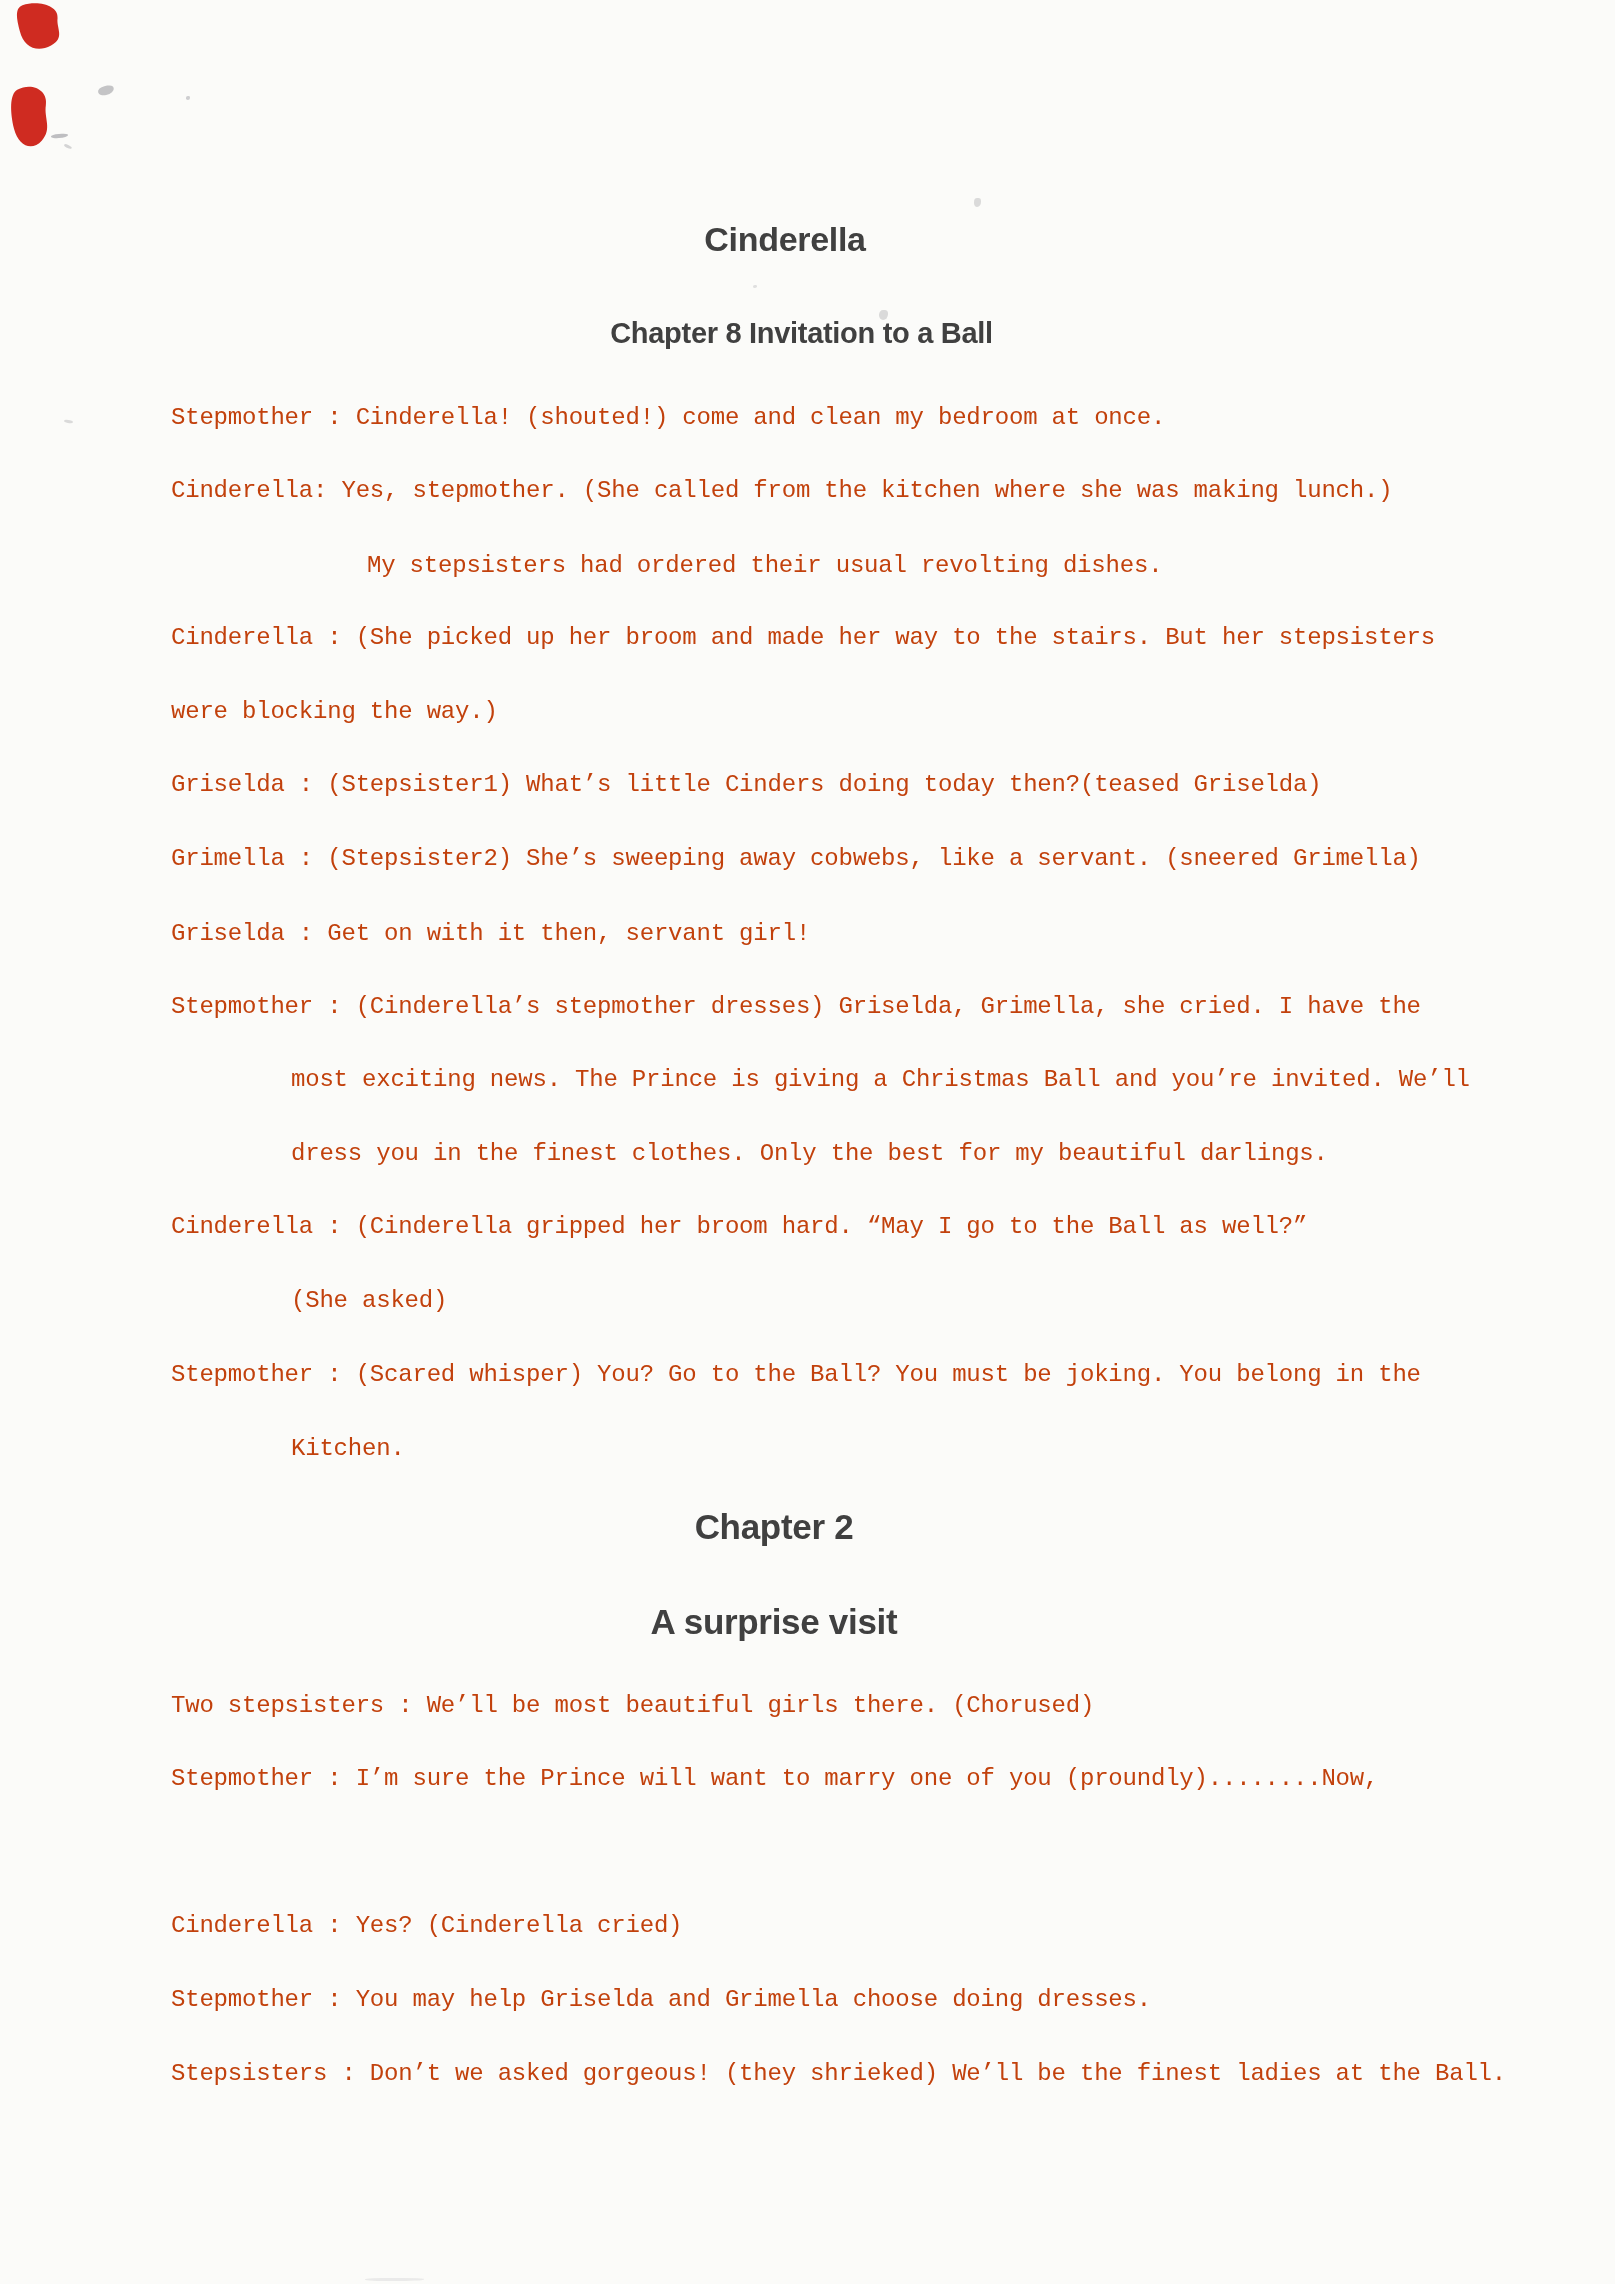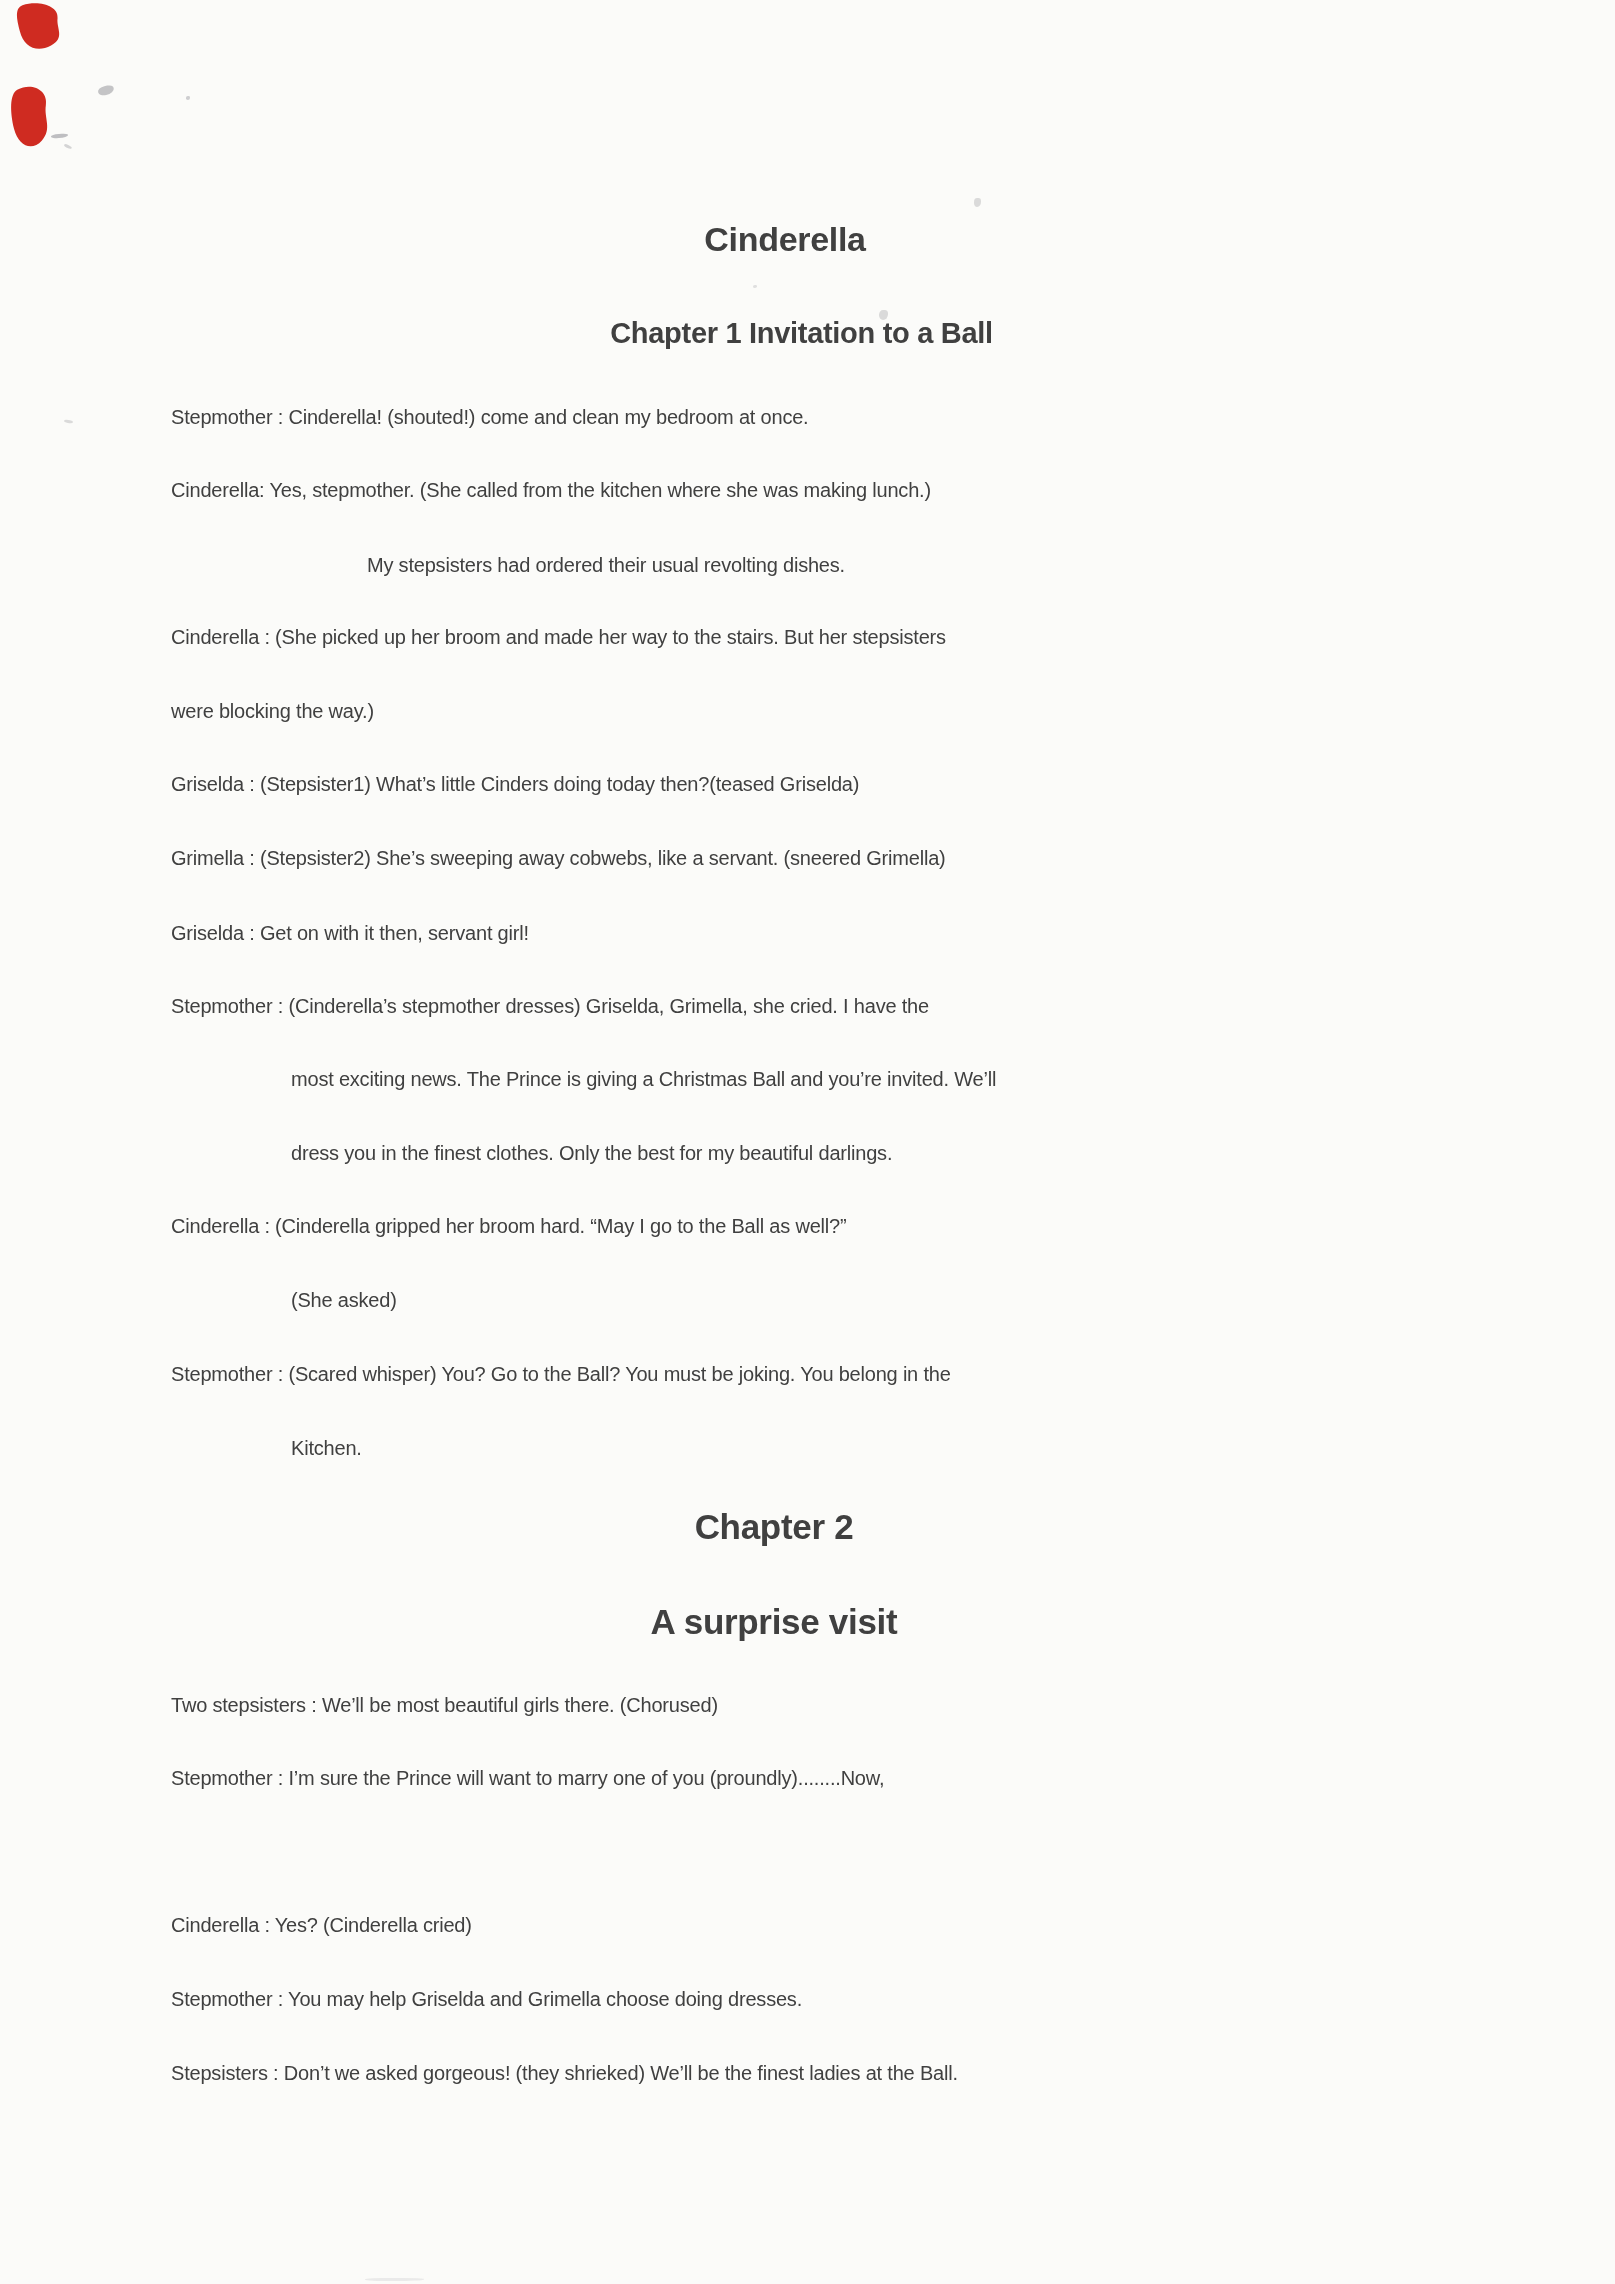--- a/index.html
+++ b/index.html
@@ -15,23 +15,24 @@
   .heading {
     position: absolute; left: 0; width: 1616px;
     text-align: center; font-weight: bold; color: #404040;
     letter-spacing: -0.3px; white-space: nowrap;
   }
   .title-h     { font-size: 34px; padding-right: 46px; box-sizing: border-box; }
   .chapter1-h  { font-size: 29px; padding-right: 13px; box-sizing: border-box; }
   .chapter2-h  { font-size: 35px; padding-right: 68px; box-sizing: border-box; }
   .line {
     position: absolute; left: 171px;
-    font-size: 20px; line-height: 31px;
+    font-size: 24px; line-height: 31px;
     letter-spacing: -0.2px; white-space: nowrap;
-    color: #404040;
+    color: #c2410c;
+    font-family: Liberation Mono, monospace;
   }
   .ind1 { left: 267px; margin-left: 24px; }
   .ind2 { left: 367px; text-align: center; }
   .speck {
     position: absolute; background: #8d8d93;
     border-radius: 50% 40% 60% 50%;
   }
   .red-marks { position: absolute; left: 3.9px; top: 0; }
 </style>
 </head>
@@ -48,21 +49,21 @@
   <div class="speck" style="left:51px;top:134px;width:17px;height:3.9px;opacity:.55;transform:rotate(-4deg)"></div>
   <div class="speck" style="left:64px;top:145px;width:7.8px;height:2.6px;opacity:.35;transform:rotate(25deg)"></div>
   <div class="speck" style="left:186px;top:96px;width:3.9px;height:3.9px;opacity:.4"></div>
   <div class="speck" style="left:64px;top:420px;width:9px;height:3.3px;opacity:.3;transform:rotate(10deg)"></div>
   <div class="speck" style="left:974px;top:198px;width:6.5px;height:8.5px;opacity:.3"></div>
   <div class="speck" style="left:879px;top:310px;width:8.5px;height:9.8px;opacity:.3"></div>
   <div class="speck" style="left:753px;top:285px;width:3.9px;height:3.3px;opacity:.25"></div>
   <div class="speck" style="left:365px;top:2278px;width:59px;height:2.6px;opacity:.15"></div>
 
   <div class="heading title-h" style="top:220px">Cinderella</div>
-  <div class="heading chapter1-h" style="top:317px">Chapter 1 Invitation to a Ball</div>
+  <div class="heading chapter1-h" style="top:317px">Chapter 8 Invitation to a Ball</div>
 
   <div class="line" style="top:402px">Stepmother : Cinderella! (shouted!) come and clean my bedroom at once.</div>
   <div class="line" style="top:475px">Cinderella: Yes, stepmother. (She called from the kitchen where she was making lunch.)</div>
   <div class="line ind2" style="top:550px">My stepsisters had ordered their usual revolting dishes.</div>
   <div class="line" style="top:622px">Cinderella : (She picked up her broom and made her way to the stairs. But her stepsisters</div>
   <div class="line" style="top:696px">were blocking the way.)</div>
   <div class="line" style="top:769px">Griselda : (Stepsister1) What’s little Cinders doing today then?(teased Griselda)</div>
   <div class="line" style="top:843px">Grimella : (Stepsister2) She’s sweeping away cobwebs, like a servant. (sneered Grimella)</div>
   <div class="line" style="top:918px">Griselda : Get on with it then, servant girl!</div>
   <div class="line" style="top:991px">Stepmother : (Cinderella’s stepmother dresses) Griselda, Grimella, she cried. I have the</div>

